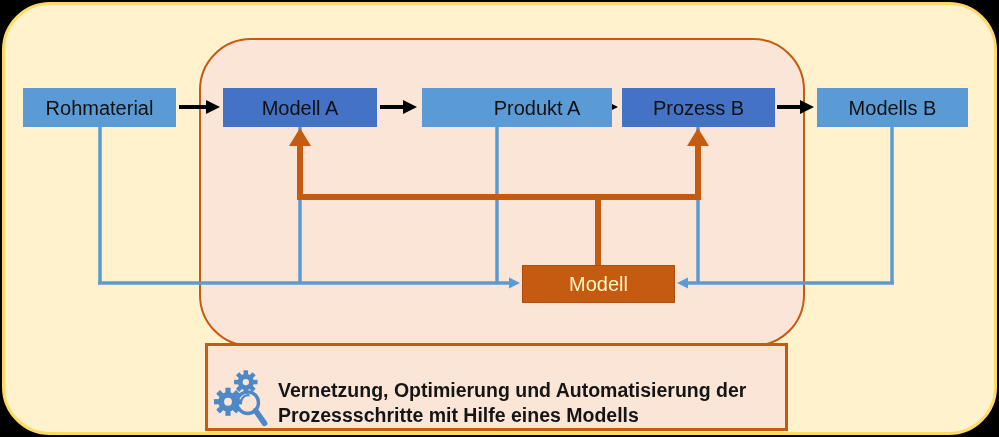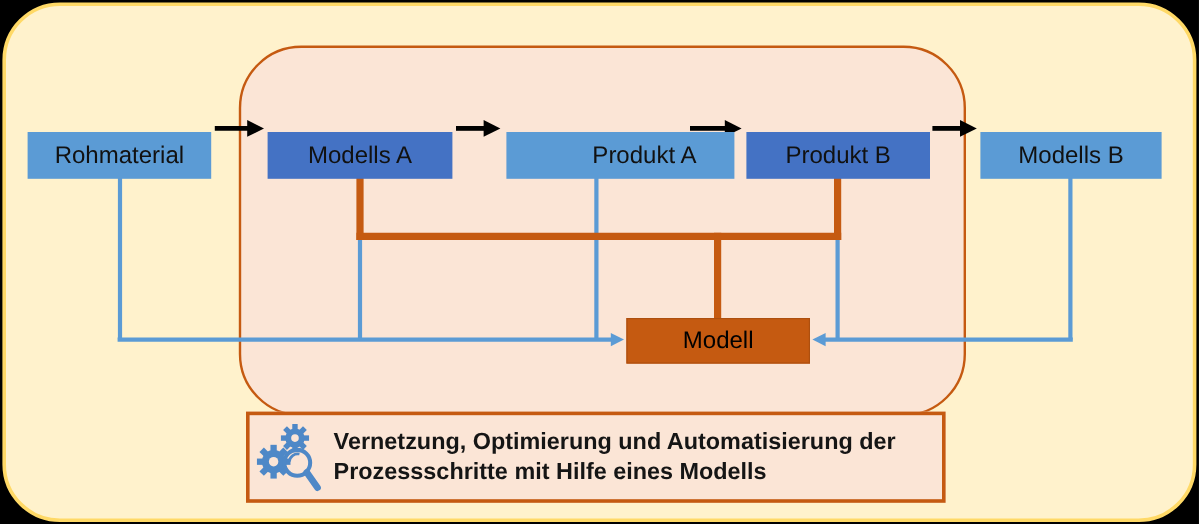--- a/index.html
+++ b/index.html
@@ -3,29 +3,29 @@
 <meta charset="utf-8">
 <style>
   html,body{margin:0;padding:0;background:#000;}
   body{width:999px;height:437px;position:relative;font-family:"Liberation Sans",sans-serif;overflow:hidden;}
   .canvas{position:absolute;left:2px;top:2px;width:989px;height:427px;
     background:#FFF2CC;border:3px solid #FFD966;border-radius:48px;}
   .inner-panel{position:absolute;left:194px;top:33px;width:602px;height:305px;
     background:#FBE5D6;border:2px solid #C55A11;border-radius:52px;z-index:1;}
   svg.connectors{position:absolute;left:0;top:0;z-index:2;}
   .fbox{position:absolute;top:88px;height:39px;display:flex;align-items:center;justify-content:center;
-    font-size:20px;color:#111;z-index:3;line-height:1;margin-top:22px;}
+    font-size:20px;color:#111;z-index:3;line-height:1;}
   .blue-light{background:#5B9BD5;}
   .blue-dark{background:#4472C4;}
   .model-box{position:absolute;left:522px;top:265px;width:153px;height:38px;
     background:#C55A11;border:1px solid #AD4F0F;box-sizing:border-box;
-    display:flex;align-items:center;justify-content:center;font-size:20px;color:#000000;z-index:3;}
-  .caption-box{position:absolute;left:205px;top:343px;width:583px;height:76px;
+    display:flex;align-items:center;justify-content:center;font-size:20px;color:#fef9c3;z-index:3;}
+  .caption-box{position:absolute;left:205px;top:343px;width:583px;height:88px;
     background:#FBE5D6;border:3px solid #C55A11;box-sizing:border-box;
-    display:flex;align-items:center;z-index:4;}
+    display:flex;align-items:flex-end;z-index:4;}
   .caption-icon{width:58px;height:60px;margin-left:6px;flex:0 0 auto;}
   .caption-text{font-weight:bold;font-size:19.5px;color:#151515;line-height:25px;margin-left:6px;}
   .b0{left:23px;width:153px;}
   .b1{left:223px;width:154px;}
   .b2{left:422px;width:150px;padding-left:40px;}
   .b3{left:622px;width:153px;}
   .b4{left:817px;width:151px;}
 </style>
 </head>
 <body>
@@ -68,27 +68,27 @@
     <polygon points="417,107 403,100 403,114"></polygon>
     <polygon points="618,107 604,100 604,114"></polygon>
     <polygon points="814,107 800,100 800,114"></polygon>
   </g>
 </svg>
 
 <div class="fbox blue-light b0">
   <span>Rohmaterial</span>
 </div>
 <div class="fbox blue-dark b1">
-  <span>Modells A</span>
+  <span>Modell A</span>
 </div>
 <div class="fbox blue-light b2">
   <span>Produkt A</span>
 </div>
 <div class="fbox blue-dark b3">
-  <span>Produkt B</span>
+  <span>Prozess B</span>
 </div>
 <div class="fbox blue-light b4">
   <span>Modells B</span>
 </div>
 
 <div class="model-box">
   <span>Modell</span>
 </div>
 
 <div class="caption-box">

